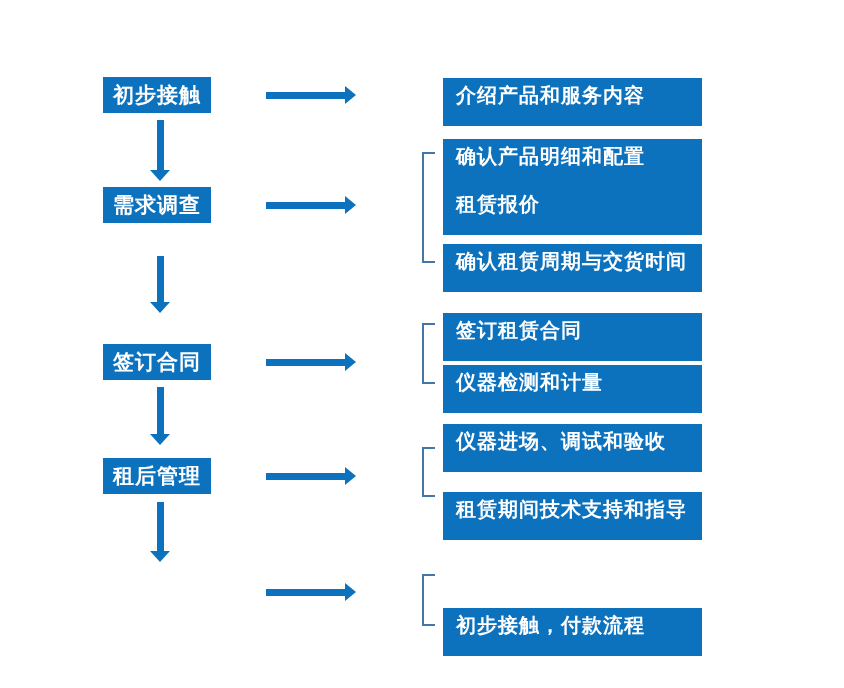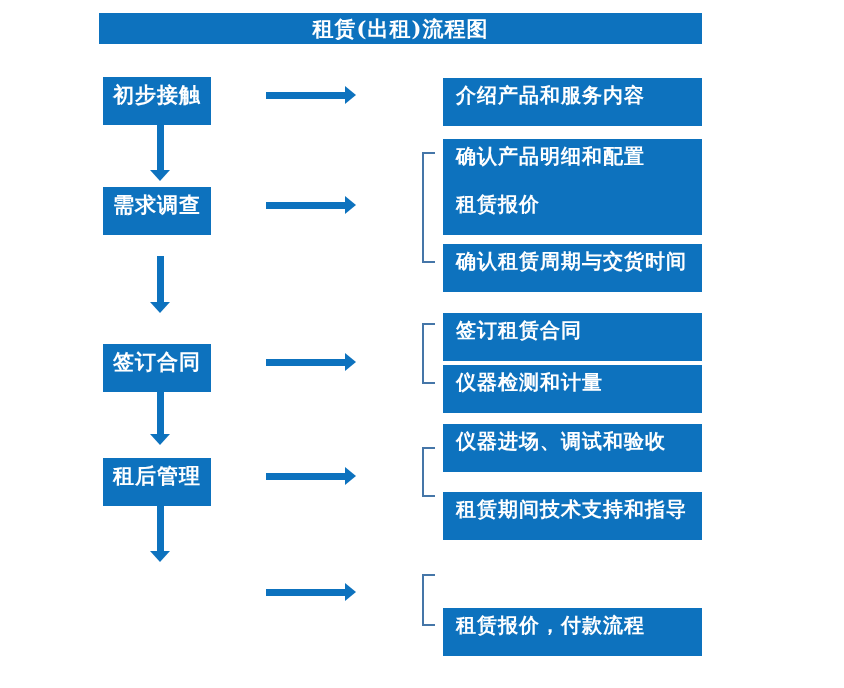--- a/index.html
+++ b/index.html
@@ -17,21 +17,21 @@
     width: 603px; height: 31px;
     background: var(--box-blue, #0D72BE);
     color: var(--text, #ffffff);
     font-size: 21px; font-weight: bold;
     text-align: center; line-height: 31px;
     letter-spacing: 1px;
   }
   .step-box {
     position: absolute;
     left: 103px;
-    width: 108px; height: 48px;
+    width: 108px; height: 36px;
     background: var(--box-blue, #0D72BE);
     color: var(--text, #ffffff);
     font-size: 21px; font-weight: bold;
     text-align: center; line-height: 36px;
     letter-spacing: 1px;
     box-sizing: border-box;
   }
   .detail-box {
     position: absolute;
     left: 443px;
@@ -77,21 +77,20 @@
     border-top: 2px solid var(--bracket-blue, #4576A8);
     border-bottom: 2px solid var(--bracket-blue, #4576A8);
     box-sizing: border-box;
   }
 </style>
 </head>
 <body>
 
 <div class="canvas">
 
-  <div class="title-bar">租赁(出租)流程图</div>
 
   <div class="step-box" style="top:77px">初步接触</div>
   <div class="step-box" style="top:187px">需求调查</div>
   <div class="step-box" style="top:344px">签订合同</div>
   <div class="step-box" style="top:458px">租后管理</div>
 
   <div class="varrow" style="top:120px;height:61px">
       <div class="shaft" style="height:50px"></div>
       <div class="head"></div>
     </div>
@@ -135,15 +134,15 @@
   <div class="bracket" style="top:574px;height:52px"></div>
 
   <div class="detail-box" style="top:78px">介绍产品和服务内容</div>
   <div class="detail-box" style="top:139px">确认产品明细和配置</div>
   <div class="detail-box" style="top:187px">租赁报价</div>
   <div class="detail-box" style="top:244px">确认租赁周期与交货时间</div>
   <div class="detail-box" style="top:313px">签订租赁合同</div>
   <div class="detail-box" style="top:365px">仪器检测和计量</div>
   <div class="detail-box" style="top:424px">仪器进场、调试和验收</div>
   <div class="detail-box" style="top:492px">租赁期间技术支持和指导</div>
-  <div class="detail-box" style="top:608px">租赁报价，付款流程</div>
+  <div class="detail-box" style="top:608px">初步接触，付款流程</div>
 
 </div>
 
 </body></html>

